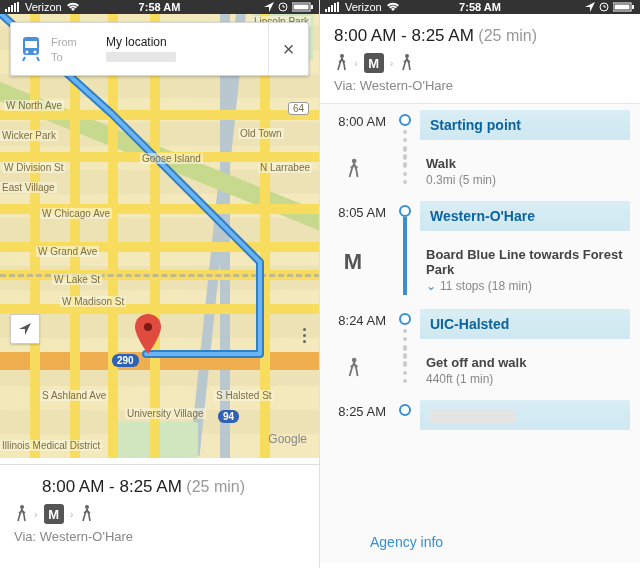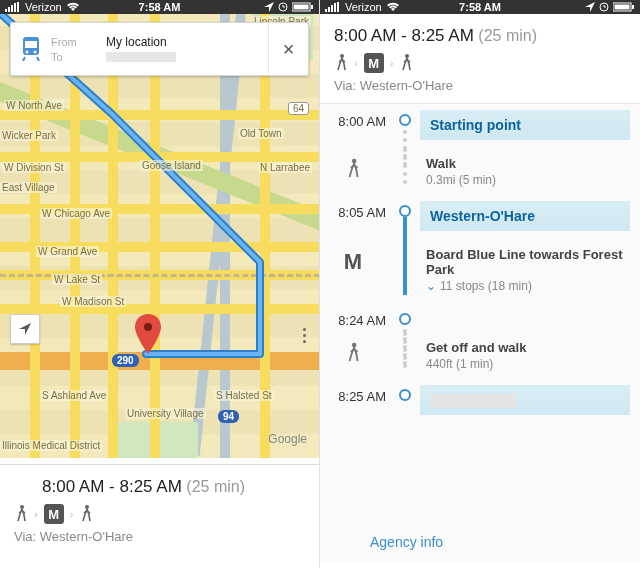--- a/index.html
+++ b/index.html
@@ -162,21 +162,21 @@
       <svg class="marker" width="26" height="40" viewBox="0 0 26 40">
           <path d="M13 0 C6 0 0 5 0 13 C0 22 13 40 13 40 C13 40 26 22 26 13 C26 5 20 0 13 0 Z" fill="#e04a3f"></path>
           <circle cx="13" cy="13" r="4" fill="#7a1c16"></circle>
         </svg>
 
       <div class="street-label" style="right:8px; top:2px;">Lincoln Park</div>
       <div class="street-label" style="left:4px; top:86px;">W North Ave</div>
       <div class="street-label" style="left:0px; top:116px;">Wicker Park</div>
       <div class="street-label" style="left:2px; top:148px;">W Division St</div>
       <div class="street-label" style="left:238px; top:114px;">Old Town</div>
-      <div class="street-label" style="left:140px; top:146px;">Goose Island</div>
+      <div class="street-label" style="left:140px; top:139px;">Goose Island</div>
       <div class="street-label" style="left:258px; top:148px;">N Larrabee</div>
       <div class="street-label" style="left:0; top:168px;">East Village</div>
       <div class="street-label" style="left:40px; top:194px;">W Chicago Ave</div>
       <div class="street-label" style="left:36px; top:232px;">W Grand Ave</div>
       <div class="street-label" style="left:52px; top:260px;">W Lake St</div>
       <div class="street-label" style="left:60px; top:282px;">W Madison St</div>
       <div class="street-label" style="left:40px; top:376px;">S Ashland Ave</div>
       <div class="street-label" style="left:125px; top:394px;">University Village</div>
       <div class="street-label" style="left:0; top:426px;">Illinois Medical District</div>
       <div class="street-label" style="left:214px; top:376px;">S Halsted St</div>
@@ -364,20 +364,23 @@
           <div class="col-line">
               <div class="node" style="top:10px;"></div>
               <div class="bar-dots" style="top:26px;">
                 <span></span>
                 <span></span>
                 <span></span>
                 <span></span>
                 <span></span>
               </div>
             </div>
+          <div class="col-c">
+              <span class="station-chip">UIC-Halsted</span>
+            </div>
         </div>
 
         <div class="step">
           <div class="col-t walk-icon">
               <svg width="16" height="22" viewBox="0 0 14 18">
                 <circle cx="8" cy="2" r="2" fill="#777"></circle>
                 <path d="M8 4 L6 9 L4 16 M8 4 L10 10 L11 16 M8 6 L5 8 M8 6 L11 8" stroke="#777" stroke-width="1.6" fill="none"></path>
               </svg>
             </div>
           <div class="col-line">

